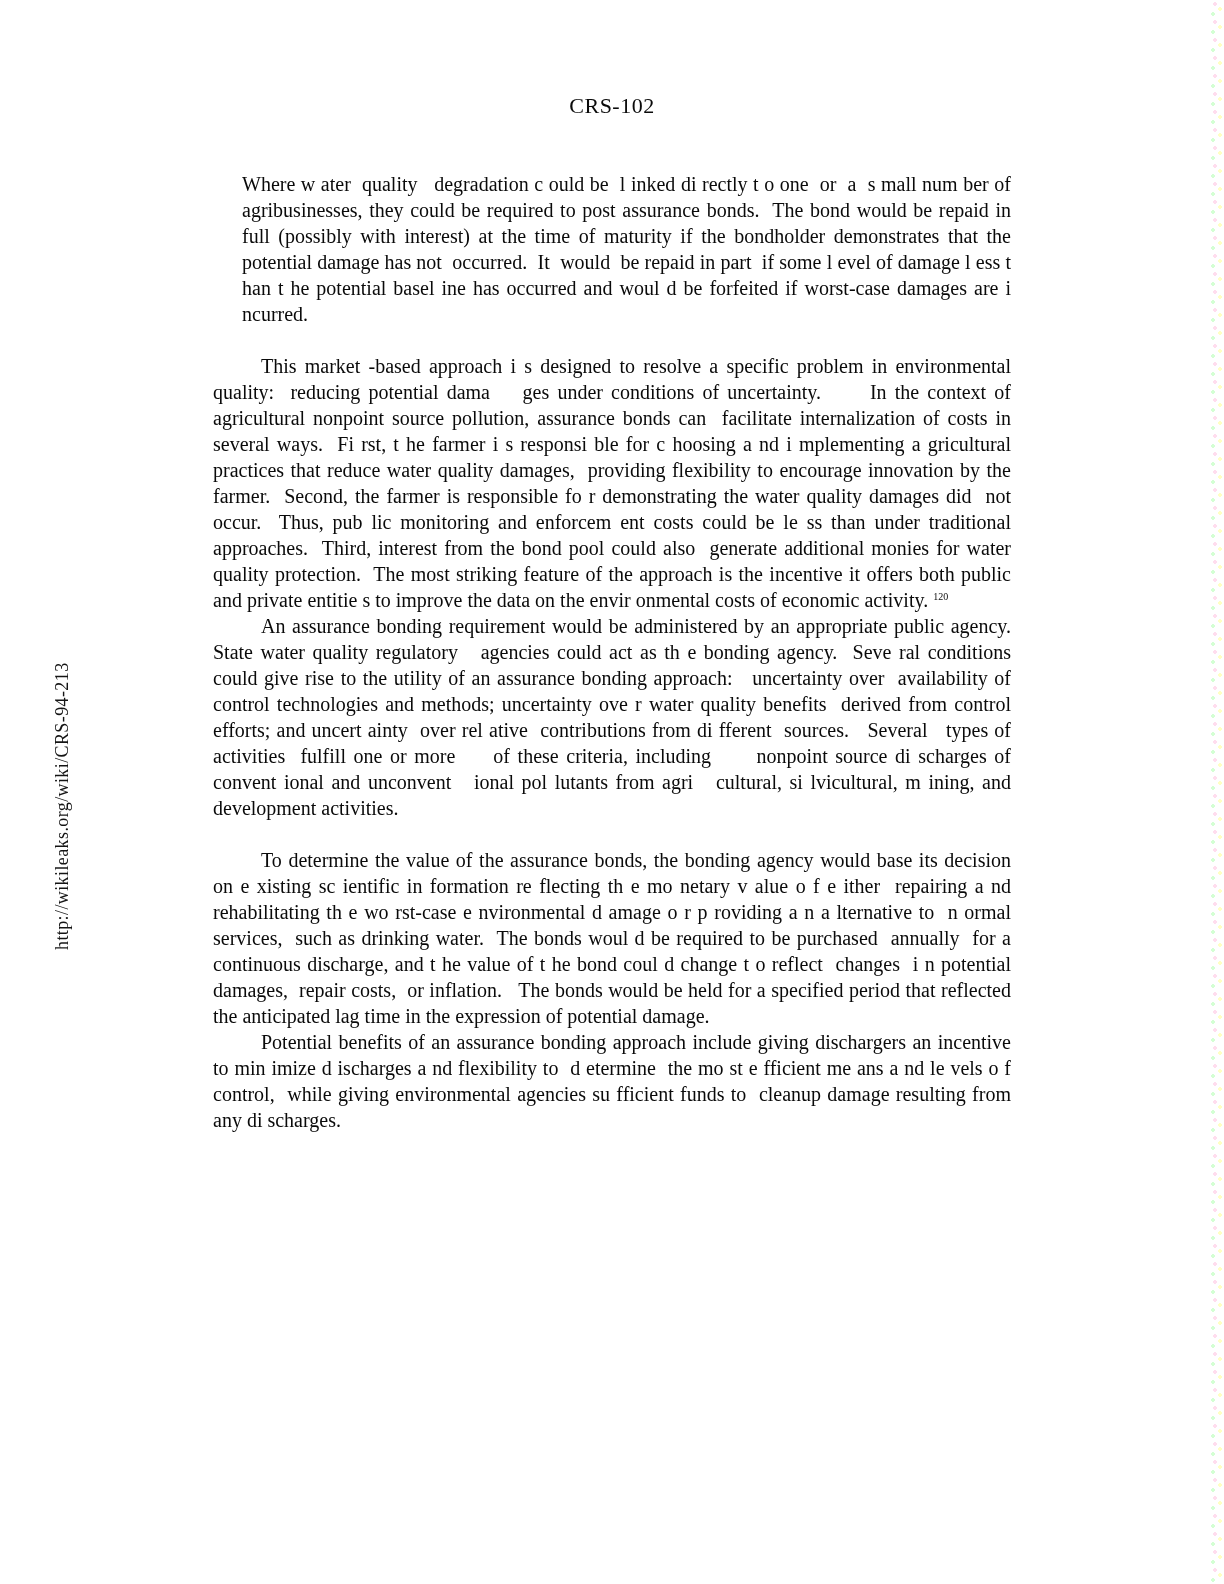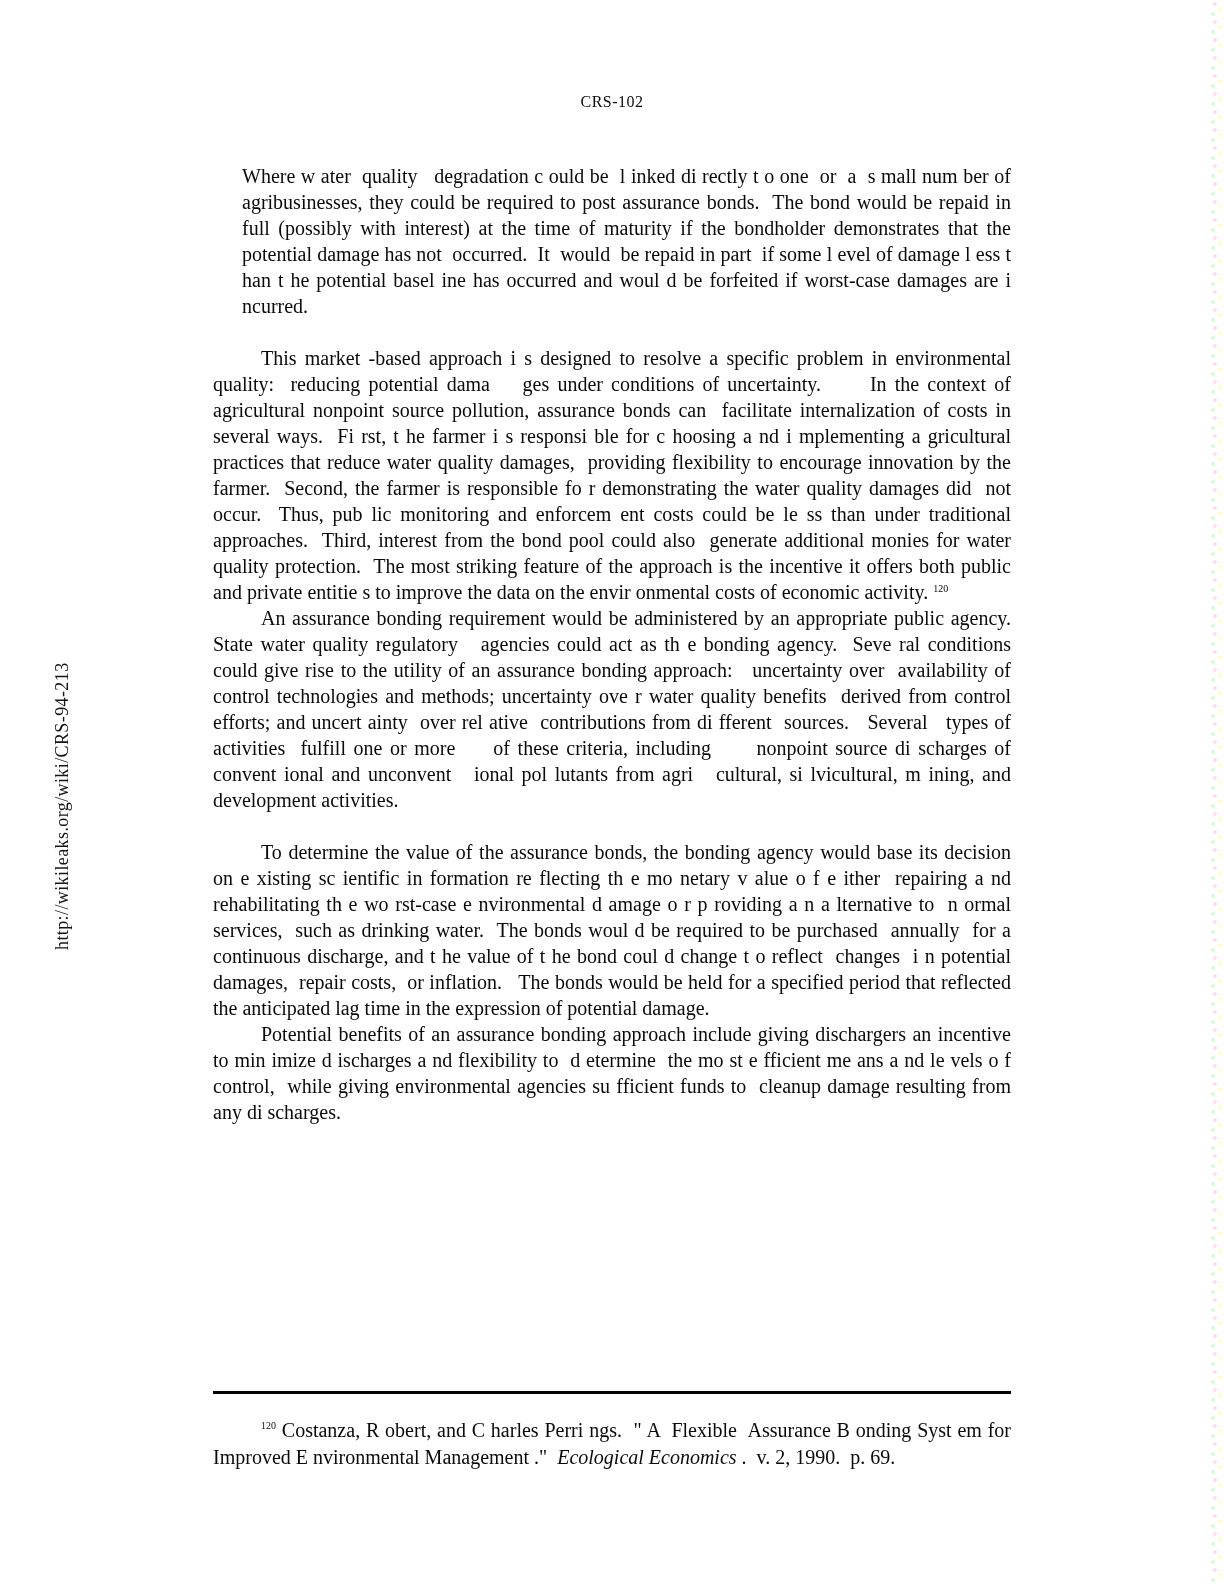--- a/index.html
+++ b/index.html
@@ -45,21 +45,21 @@
   }
   .column {
     position: absolute;
     left: 213px;
     top: 0;
     width: 798px;
   }
   .page-title {
     margin: 93px 0 0 0;
     text-align: center;
-    font-size: 16px;
+    font-size: 22px;
     font-weight: normal;
     letter-spacing: 0.5px;
   }
   p.body-par {
     margin: 26px 0 0 0;
     font-size: 20px;
     line-height: 26px;
     text-align: justify;
     white-space: pre-wrap;
   }
@@ -114,17 +114,14 @@
 
     <p class="body-par indent" style="margin-top:0;">An assurance bonding requirement would be administered by an appropriate public agency. State water quality regulatory   agencies could act as th e bonding agency.  Seve ral conditions could give rise to the utility of an assurance bonding approach:   uncertainty over  availability of control technologies and methods; uncertainty ove r water quality benefits  derived from control efforts; and uncert ainty  over rel ative  contributions from di fferent  sources.   Several   types of activities  fulfill one or more     of these criteria, including      nonpoint source di scharges of convent ional and unconvent   ional pol lutants from agri   cultural, si lvicultural, m ining, and development activities.</p>
 
     <p class="body-par indent">To determine the value of the assurance bonds, the bonding agency would base its decision on e xisting sc ientific in formation re flecting th e mo netary v alue o f e ither  repairing a nd rehabilitating th e wo rst-case e nvironmental d amage o r p roviding a n a lternative to  n ormal services,  such as drinking water.  The bonds woul d be required to be purchased  annually  for a continuous discharge, and t he value of t he bond coul d change t o reflect  changes  i n potential damages,  repair costs,  or inflation.   The bonds would be held for a specified period that reflected the anticipated lag time in the expression of potential damage.</p>
 
 
     <p class="body-par indent" style="margin-top:0;">Potential benefits of an assurance bonding approach include giving dischargers an incentive to min imize d ischarges a nd flexibility to  d etermine  the mo st e fficient me ans a nd le vels o f control,  while giving environmental agencies su fficient funds to  cleanup damage resulting from any di scharges.</p>
 
   </div>
 
-  <div class="footnote">
-    <p><sup class="fn-ref">120</sup><span> Costanza, R obert, and C harles Perri ngs.  " A  Flexible  Assurance B onding Syst em for Improved E nvironmental Management ."  </span><span class="journal-italic">Ecological Economics</span><span> .  v. 2, 1990.  p. 69.</span></p>
-  </div>
 
 </div>
 
 </body></html>

